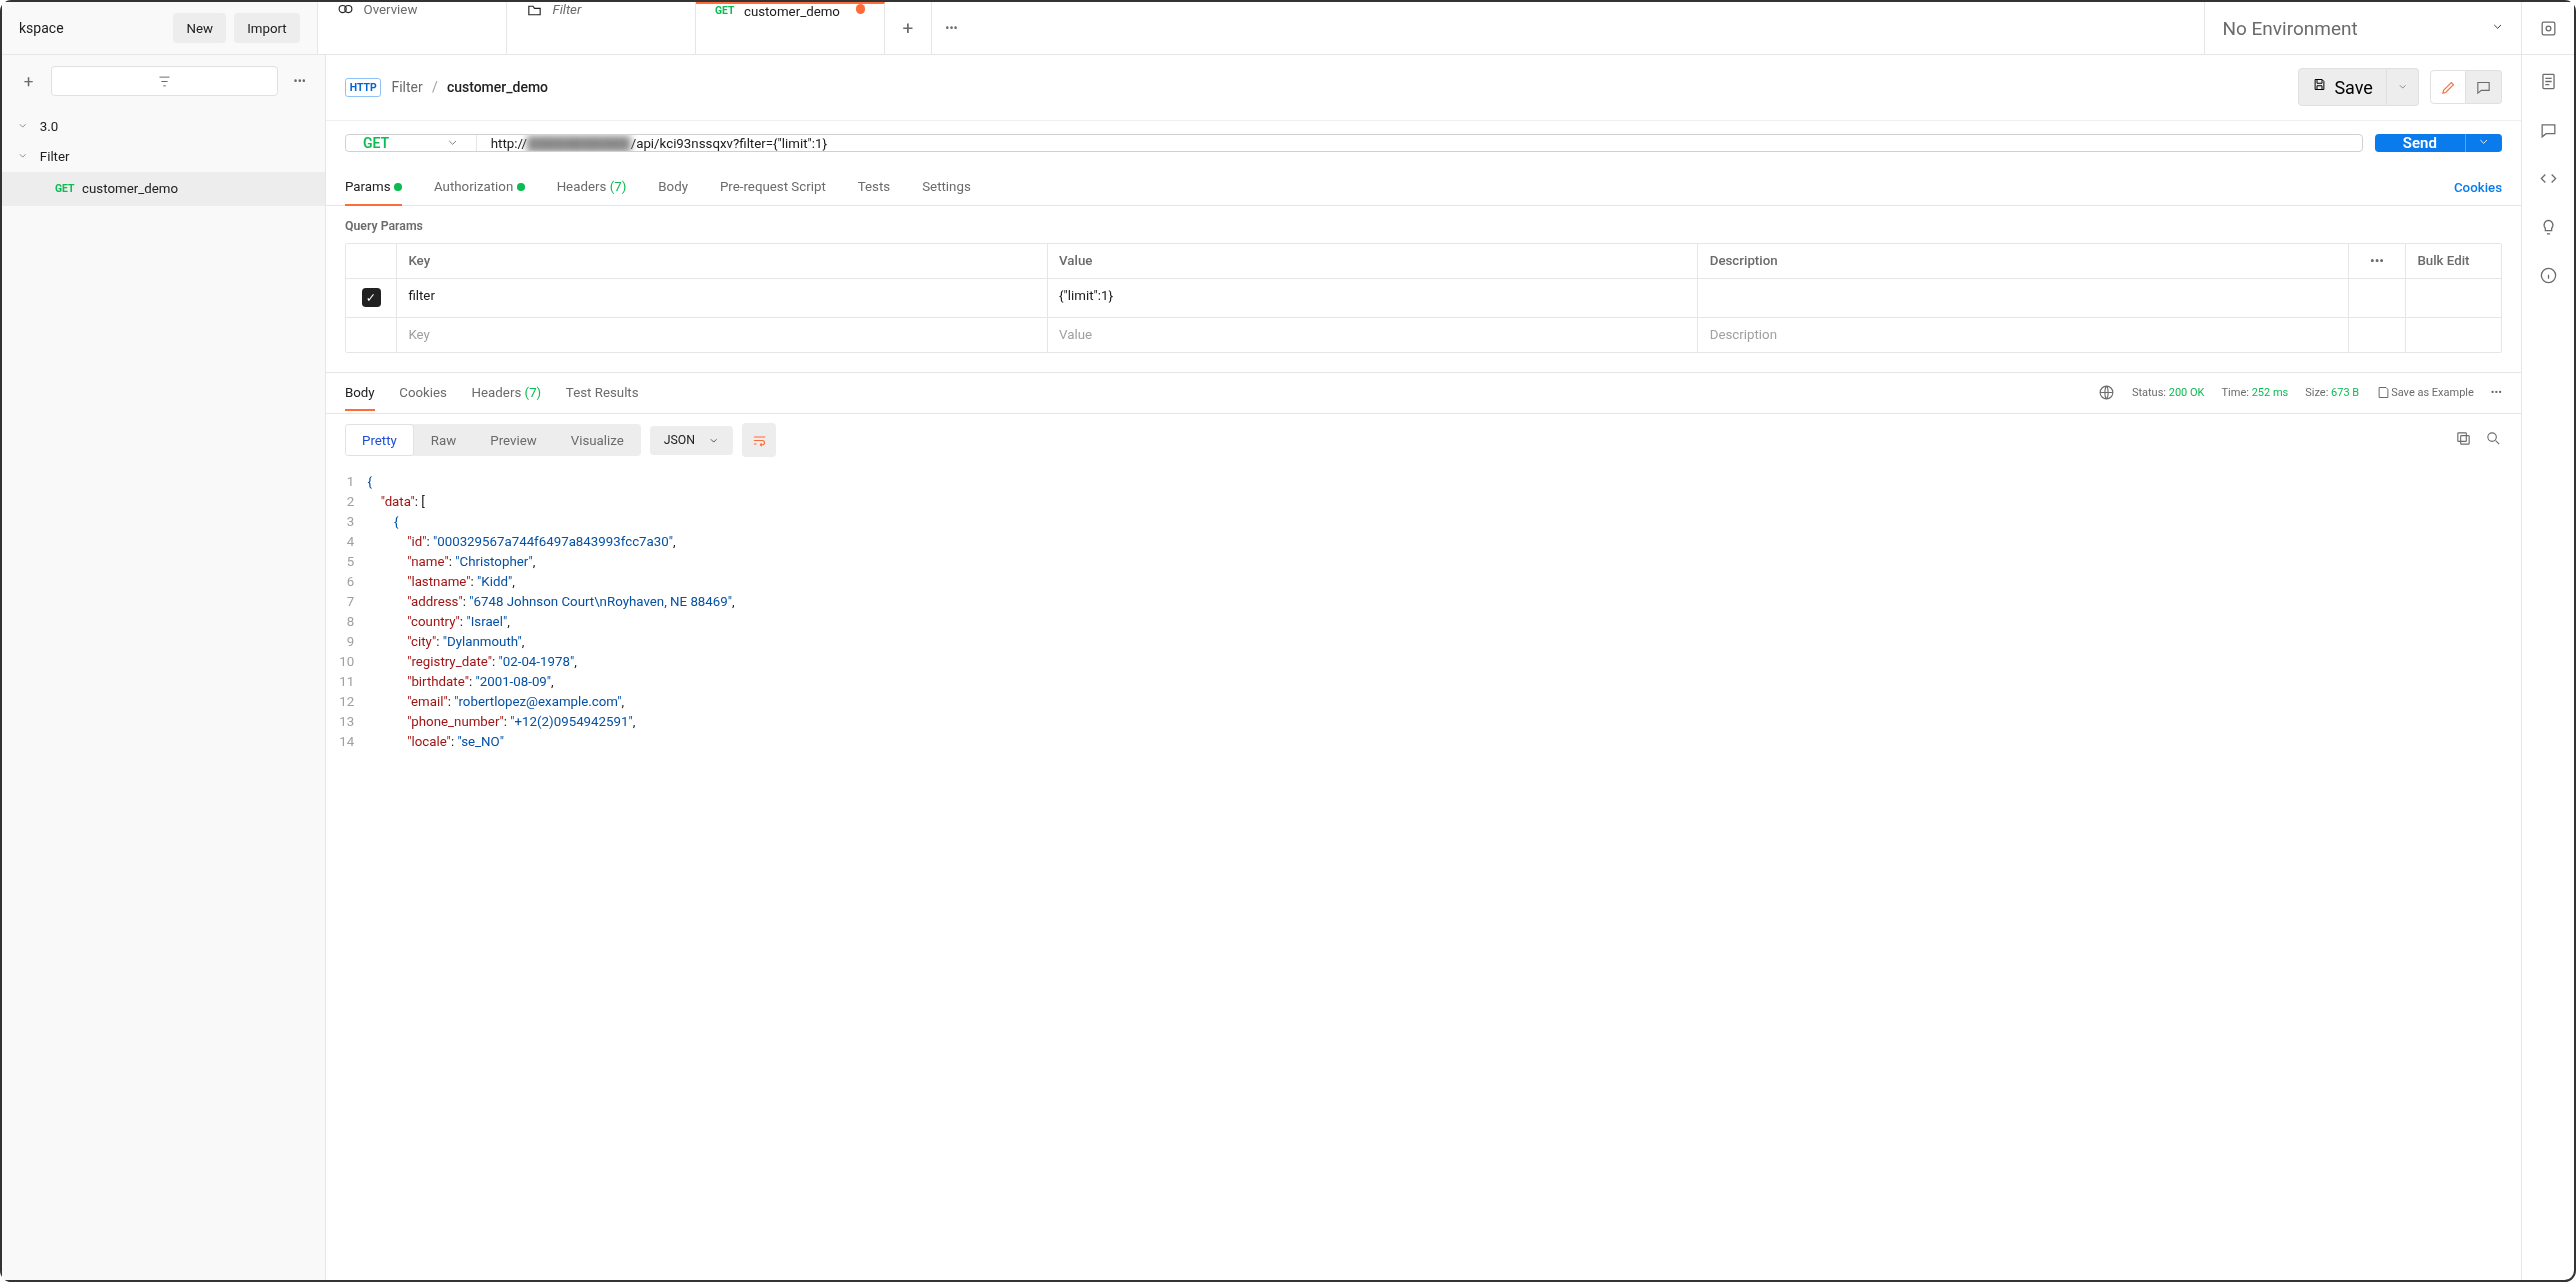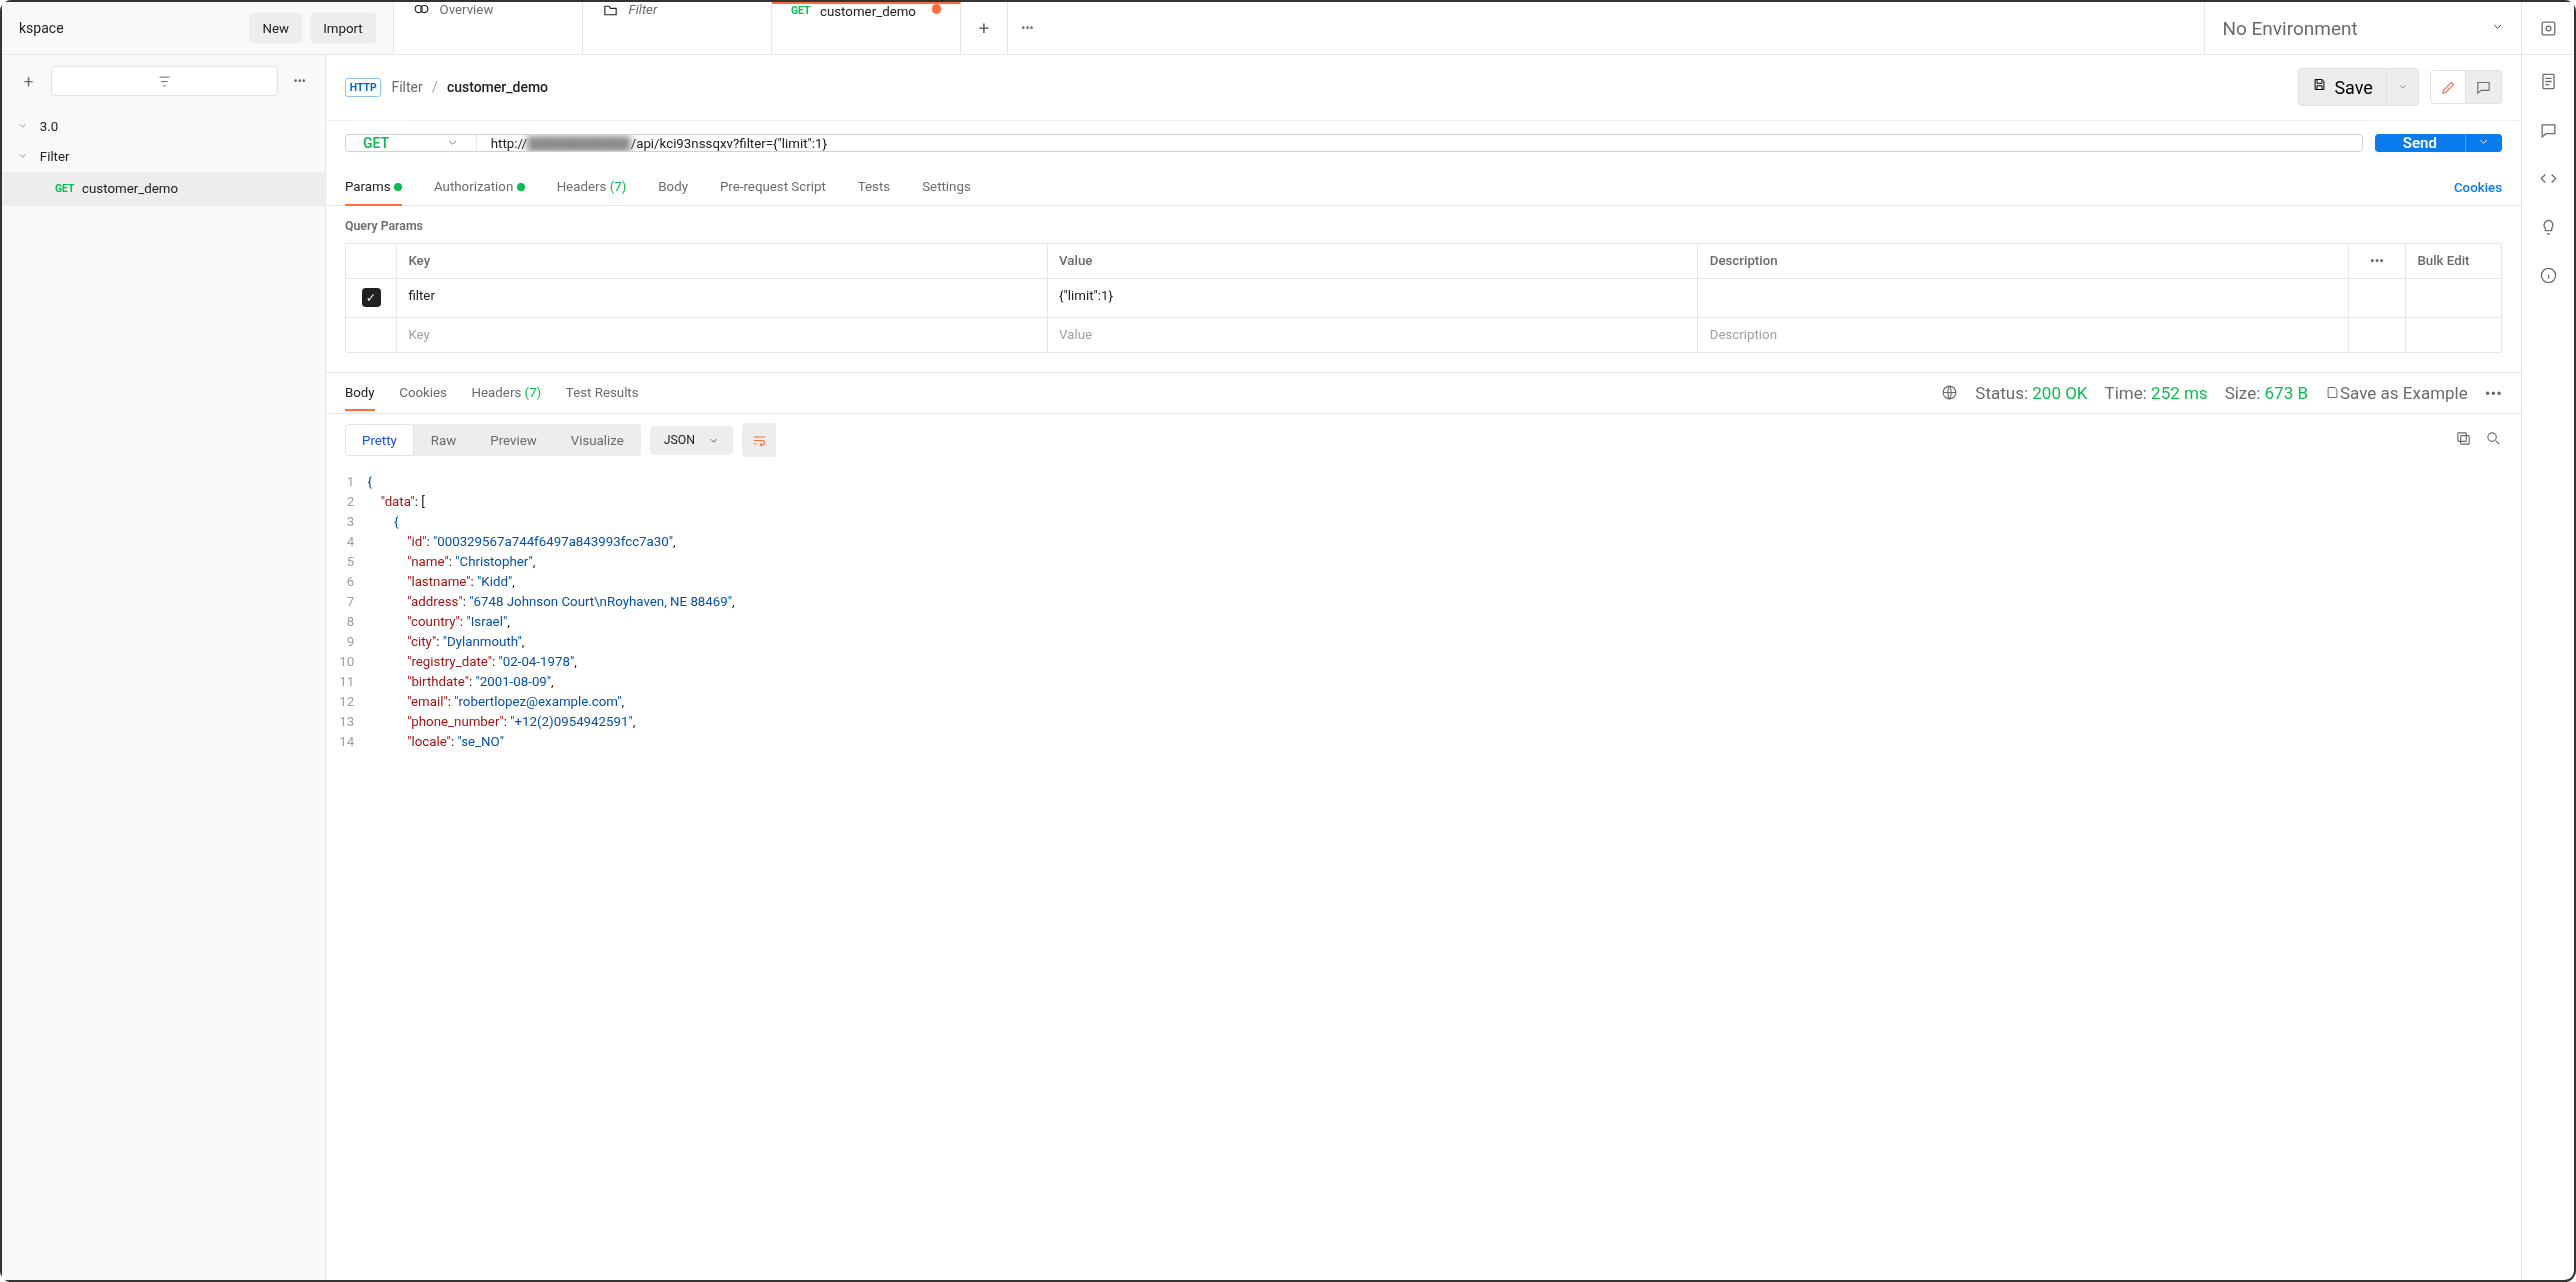--- a/index.html
+++ b/index.html
@@ -73,21 +73,21 @@
 .qp-cell:last-child{border-right:none}
 .qp-head .qp-cell{color:#6b6b6b;font-weight:500}
 .qp-chk{display:flex;align-items:center;justify-content:center}
 .chkbox{width:19px;height:19px;background:#212121;border-radius:3.8px;display:flex;align-items:center;justify-content:center;color:#fff;font-size:12.3px}
 .placeholder{color:#a0a0a0}
 
 .resp-tabs{display:flex;padding:0 19px;gap:24.6px;border-top:0.9px solid #e6e6e6;border-bottom:0.9px solid #e6e6e6;align-items:center;height:42px}
 .resp-tab{font-size:13.3px;color:#6b6b6b;padding:9.5px 0;position:relative}
 .resp-tab.active{color:#212121}
 .resp-tab.active::after{content:"";position:absolute;bottom:-0.9px;left:0;right:0;height:1.9px;background:#ff6c37}
-.resp-meta{margin-left:auto;display:flex;gap:17px;align-items:center;font-size:17px;color:#6b6b6b}
+.resp-meta{margin-left:auto;display:flex;gap:17px;align-items:center;font-size:11px;color:#6b6b6b}
 .meta-val{color:#0cbb52}
 .globe{width:17px;height:17px}
 
 .view-row{display:flex;padding:9.5px 19px;gap:9.5px;align-items:center}
 .view-seg{display:flex;background:#ededed;border-radius:3.8px;overflow:hidden}
 .vbtn{padding:8.5px 17px;font-size:13.3px;color:#6b6b6b;background:transparent;border:none}
 .vbtn.active{background:#fff;color:#1d4ed8;box-shadow:inset 0 0 0 0.9px #e0e0e0;border-radius:3.8px}
 .fmt-select{display:flex;align-items:center;gap:13.3px;background:#ededed;padding:7.6px 13.3px;border-radius:3.8px;font-size:12.3px;color:#212121}
 .wrap-btn{width:34px;height:34px;background:#ededed;border-radius:3.8px;display:flex;align-items:center;justify-content:center;color:#ff6c37}
 .view-actions{margin-left:auto;display:flex;gap:13.3px;color:#6b6b6b}
@@ -103,21 +103,21 @@
 .rail{width:53px;border-left:0.9px solid #e6e6e6;display:flex;flex-direction:column;align-items:center;padding-top:17px;gap:26.5px;color:#6b6b6b}
 .rail svg{width:19px;height:19px}
 
 svg{stroke:currentColor;fill:none;stroke-width:1.6}
 </style>
 </head>
 <body>
 
 <div class="app">
  <div class="tabbar">
-  <div class="ws-label" style="width:392px">
+  <div class="ws-label" style="width:316px">
    <span>kspace</span>
    <div class="ws-btns">
     <button class="btn-gray">New</button>
     <button class="btn-gray">Import</button>
    </div>
   </div>
   <div class="tab">
    <span class="tab-icon">
           <svg viewBox="0 0 24 24">
             <circle cx="8" cy="10" r="5"></circle>

